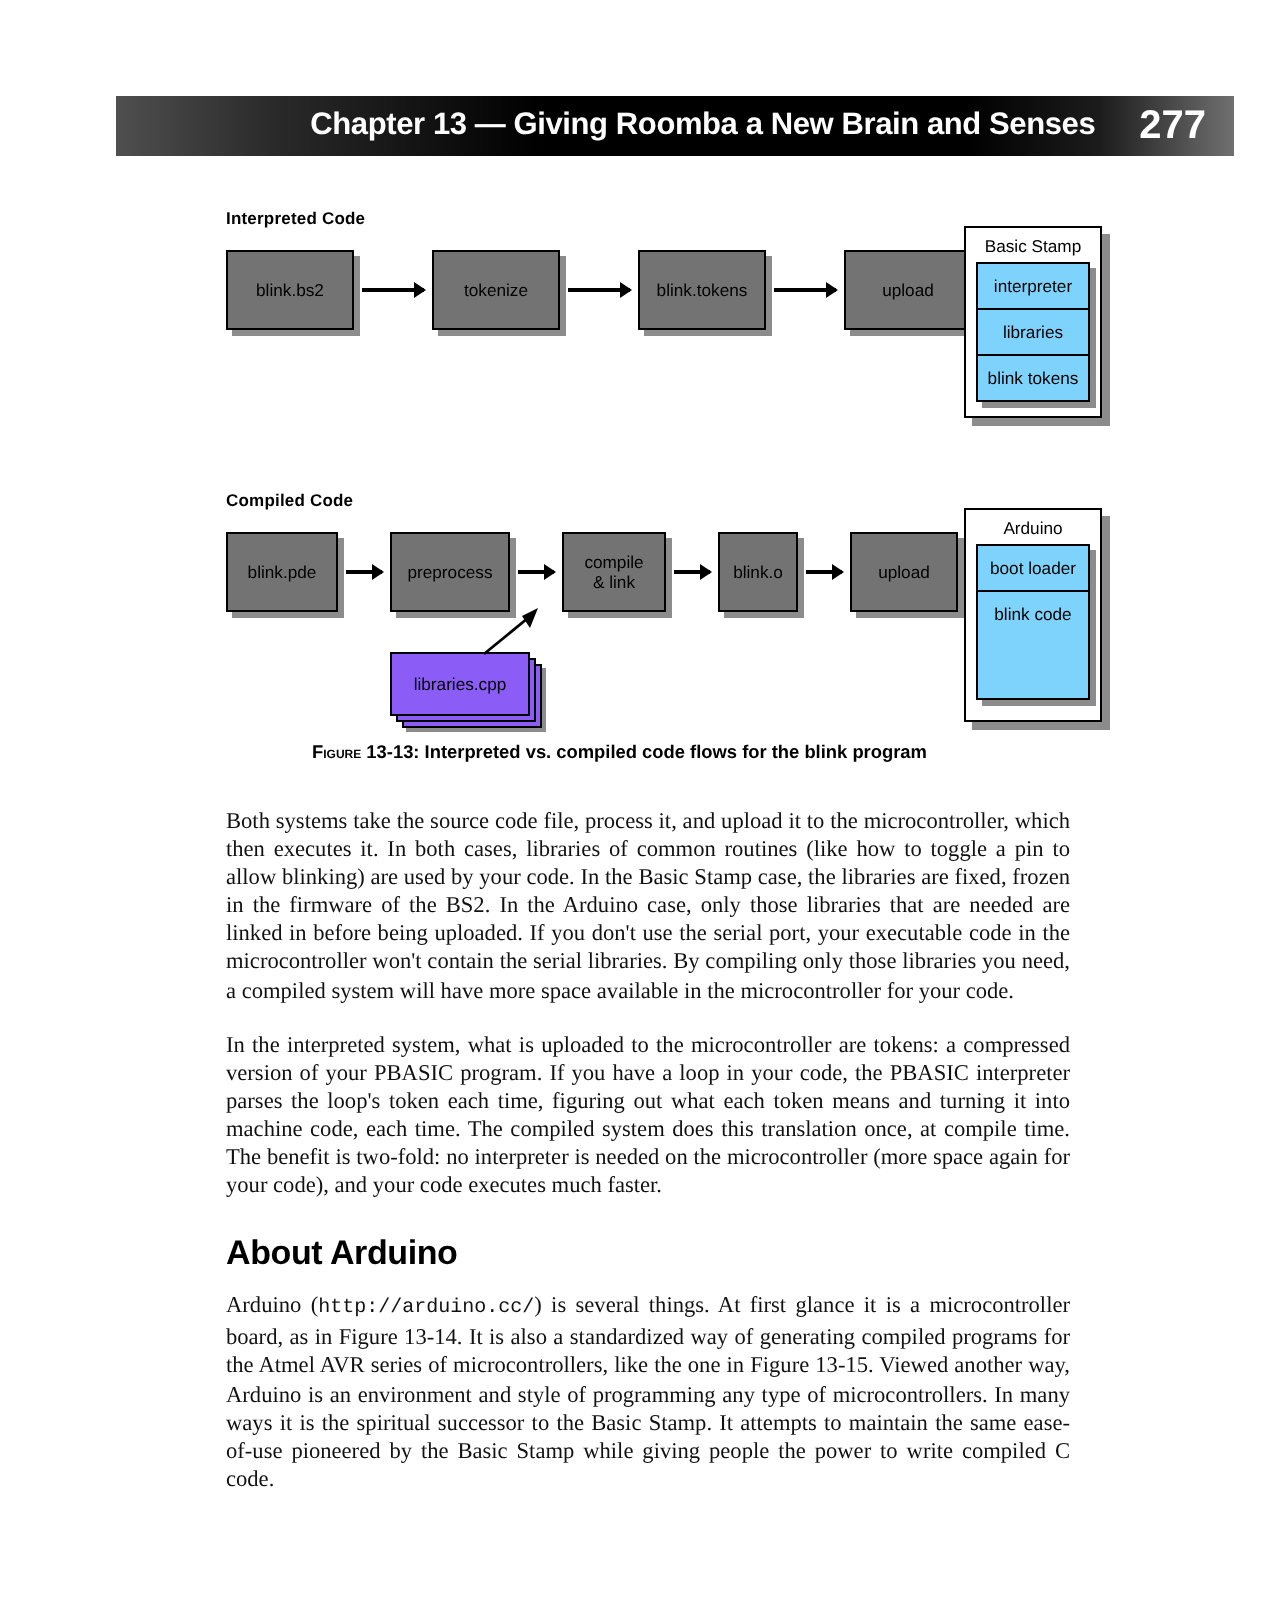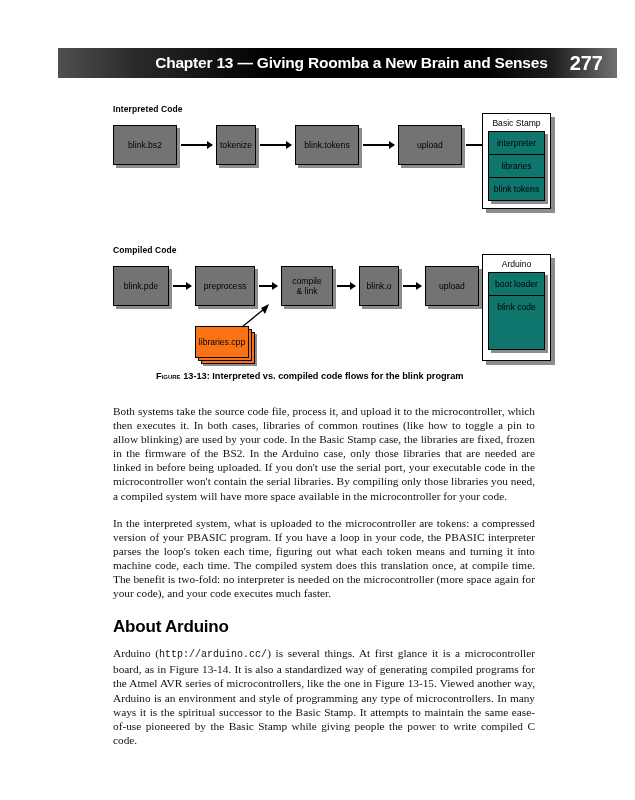--- a/index.html
+++ b/index.html
@@ -104,23 +104,23 @@
 
   
   .stackbox {
     position: absolute;
     width: 54px;
     height: 32px;
   }
   .stackbox .sheet {
     position: absolute;
     border: 1.3px solid #000;
-    background: #f97316;
-    box-sizing: border-box;
-    width: 54px;
+    background: #8b5cf6;
+    box-sizing: border-box;
+    width: 70px;
     height: 32px;
   }
   .stackbox .s3 { left: 6px; top: 6px; box-shadow: 2px 2px 0 0 #8c8c8c; }
   .stackbox .s2 { left: 3px; top: 3px; }
   .stackbox .s1 {
     left: 0; top: 0;
     display: flex; align-items: center; justify-content: center;
     font-family: "Liberation Sans", sans-serif;
     font-size: 8.6px;
   }
@@ -137,21 +137,21 @@
     text-align: center;
     font-family: "Liberation Sans", sans-serif;
     font-size: 8.6px;
     padding-top: 4px;
     padding-bottom: 3px;
   }
   .inner-stack {
     position: relative;
     margin: 0 5px 1px 5px;
     border: 1.3px solid #000;
-    background: #0f766e;
+    background: #7dd3fc;
     box-shadow: 3px 3px 0 0 #8c8c8c;
     box-sizing: border-box;
   }
   .inner-cell {
     font-family: "Liberation Sans", sans-serif;
     font-size: 8.6px;
     text-align: center;
     padding: 6px 2px;
     border-bottom: 1.2px solid #000;
     box-sizing: border-box;
@@ -209,21 +209,21 @@
   <span class="banner-pageno">277</span>
 </div>
 
 <div class="figure">
 
   <div class="flow-label" style="position:absolute; left:0; top:0;">Interpreted Code</div>
 
   <div class="flowrow" style="left:0px; top:21px;">
     <div class="pbox" style="width:64px;height:40px;">blink.bs2</div>
     <div class="arrow" style="width:31px; margin-left:4px; margin-right:4px;"></div>
-    <div class="pbox" style="width:40px;height:40px;">tokenize</div>
+    <div class="pbox" style="width:64px;height:40px;">tokenize</div>
     <div class="arrow" style="width:31px; margin-left:4px; margin-right:4px;"></div>
     <div class="pbox" style="width:64px;height:40px;">blink.tokens</div>
     <div class="arrow" style="width:31px; margin-left:4px; margin-right:4px;"></div>
     <div class="pbox" style="width:64px;height:40px;">upload</div>
     <div class="arrow" style="width:26px; margin-left:4px; margin-right:0px;"></div>
   </div>
 
   <div class="container-box" style="left:369px; top:9px; width:69px; height:96px;">
     <div class="container-title">Basic Stamp</div>
     <div class="inner-stack">

